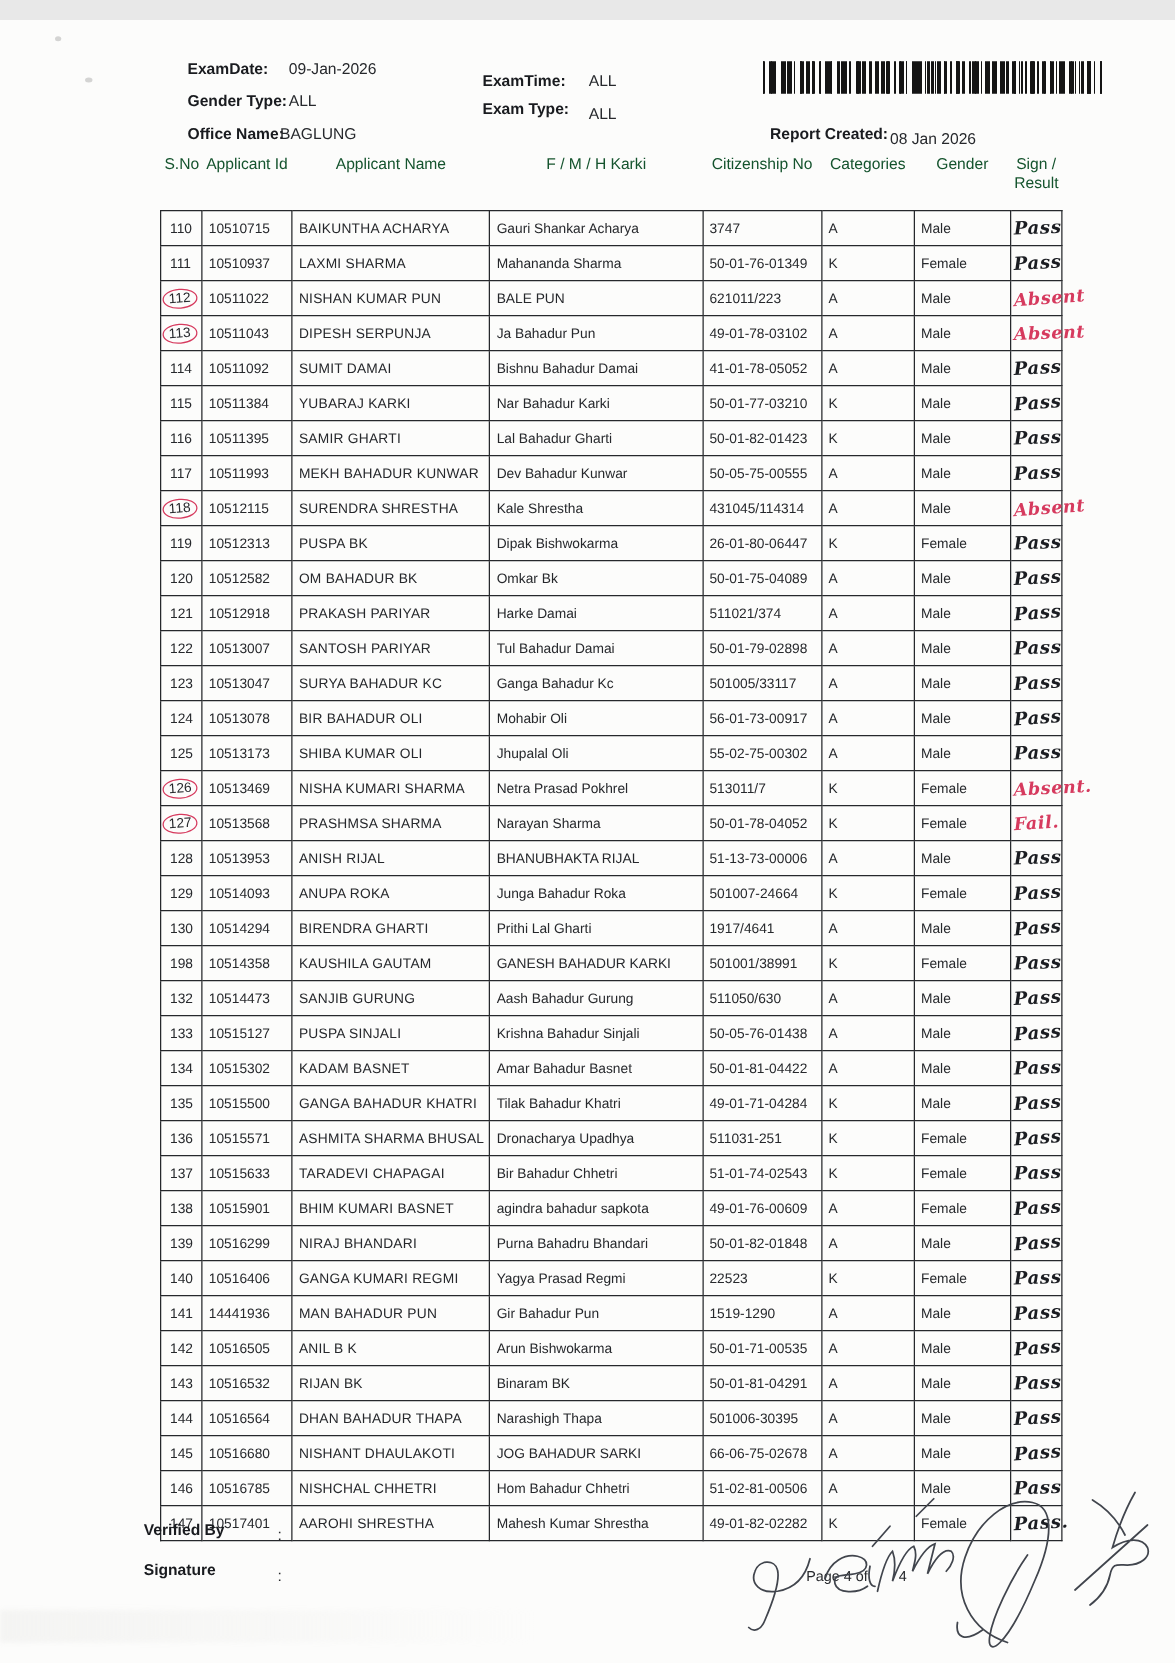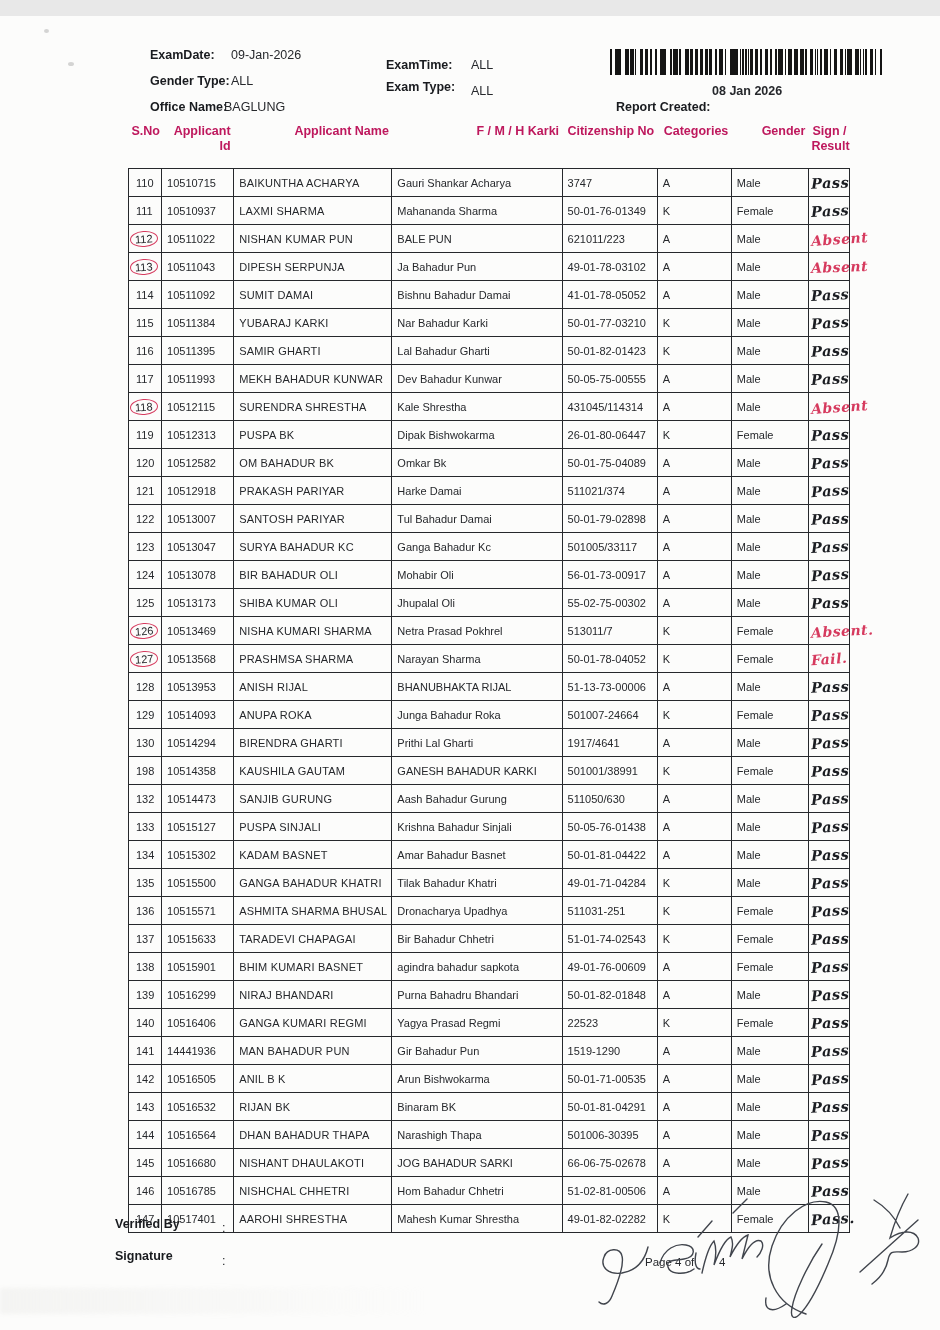--- a/index.html
+++ b/index.html
@@ -14,22 +14,22 @@
   .barcode{
     position:absolute;left:610px;top:33px;width:272px;height:26px;
     background-image:
       repeating-linear-gradient(90deg,#141414 0 2px,transparent 2px 5px,#141414 5px 8px,transparent 8px 10px,#141414 10px 11px,transparent 11px 15px),
       repeating-linear-gradient(90deg,#141414 0 1px,transparent 1px 7px,#141414 7px 10px,transparent 10px 17px,#141414 17px 19px,transparent 19px 23px);
   }
   
   .table-wrap{position:absolute;left:128px;top:106px;}
   table{border-collapse:collapse;table-layout:fixed;width:722px;}
   thead th{
-    border:none;font-size:12.5px;font-weight:bold;text-align:right;
-    vertical-align:top;padding:2px 3px 0 3px;height:44px;color:#be185d;line-height:1.2;
+    border:none;font-size:12.5px;font-weight:normal;text-align:center;
+    vertical-align:top;padding:2px 3px 0 3px;height:44px;color:#14532d;line-height:1.2;
   }
   tbody td{
     border:1.7px solid #26282c;height:25px;padding:1px 5px;
     font-size:11px;vertical-align:middle;color:#26282c;overflow:visible;
     white-space:nowrap;
   }
   td.c-name{letter-spacing:.2px;}
   td.c-sign{padding:0 2px;position:relative;}
   .sno{display:inline-block;padding:0 2px;}
   .sno.circled{
@@ -69,21 +69,21 @@
   <span class="hlabel" style="left:150px;top:58px;">Gender Type:</span>
   <span class="hvalue" style="left:231px;top:58px;">ALL</span>
   <span class="hlabel" style="left:150px;top:84px;">Office Name:</span>
   <span class="hvalue" style="left:224px;top:84px;">BAGLUNG</span>
   <span class="hlabel" style="left:386px;top:42px;">ExamTime:</span>
   <span class="hvalue" style="left:471px;top:42px;">ALL</span>
   <span class="hlabel" style="left:386px;top:64px;">Exam Type:</span>
   <span class="hvalue" style="left:471px;top:68px;">ALL</span>
   <div class="barcode"></div>
   <span class="hlabel" style="left:616px;top:84px;">Report Created:</span>
-  <span class="hvalue" style="left:712px;top:68px;font-weight:bold;">08 Jan 2026</span>
+  <span class="hvalue" style="left:712px;top:88px;">08 Jan 2026</span>
 
   <div class="table-wrap">
     <table>
       <colgroup>
         <col style="width:33px">
           <col style="width:72px">
           <col style="width:158px">
           <col style="width:170px">
         <col style="width:95px">
           <col style="width:74px">

